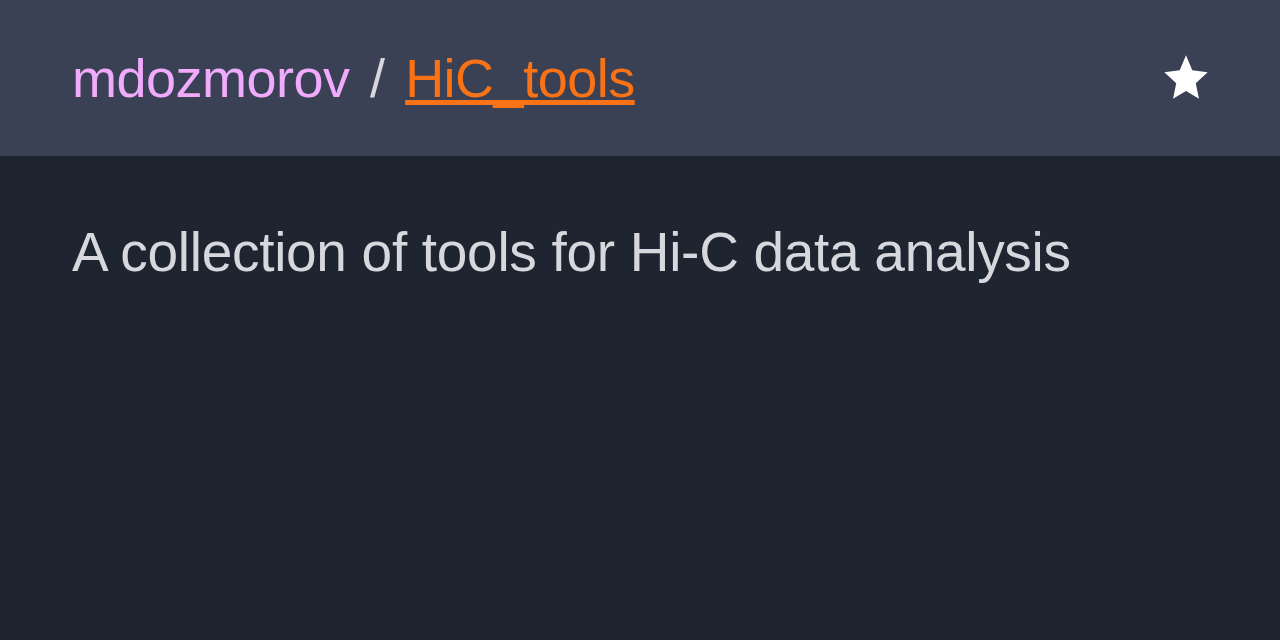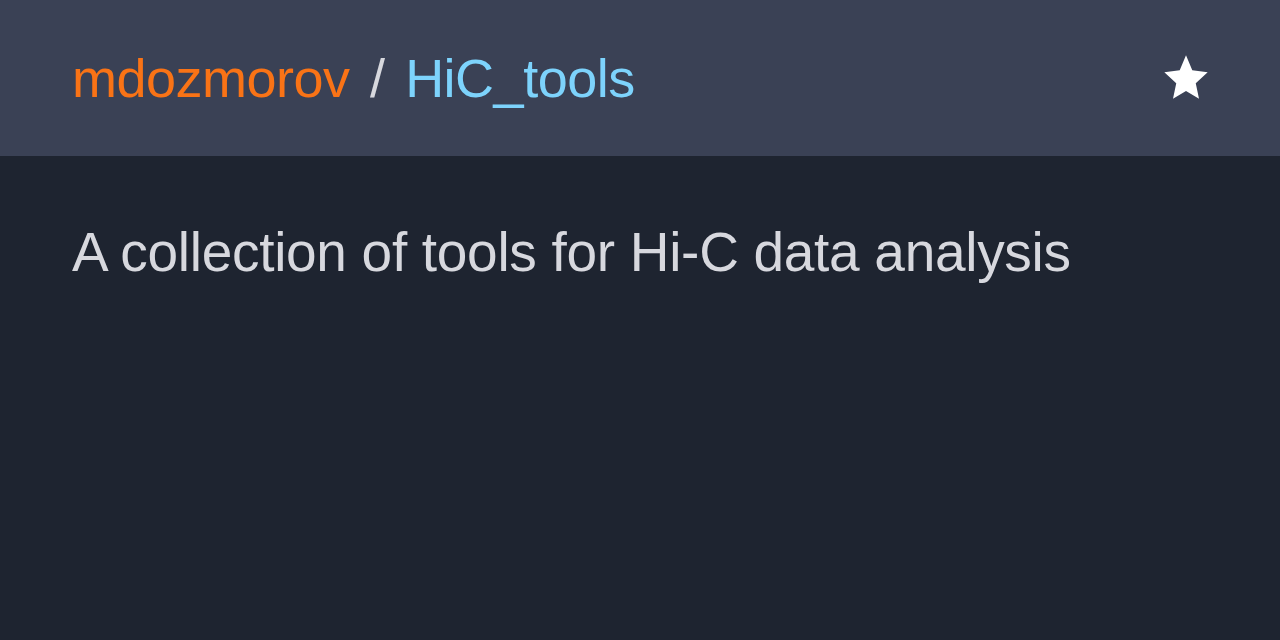--- a/index.html
+++ b/index.html
@@ -22,28 +22,29 @@
       justify-content: space-between;
       padding: 0 68px 0 72px;
     }
     .breadcrumb {
       font-size: 54px;
       font-weight: 400;
       color: #d7d8de;
       letter-spacing: -0.5px;
     }
     .breadcrumb .owner {
-      color: #f97316;
+      color: #f0abfc;
     }
     .breadcrumb .separator {
       color: #d7d8de;
       margin: 0 6px;
     }
     .breadcrumb .repo {
-      color: #7dd3fc;
+      color: #f97316;
+      text-decoration: underline;
     }
     .star-button {
       display: flex;
       align-items: center;
       justify-content: center;
       cursor: pointer;
       background: none;
       border: none;
       padding: 0;
     }

